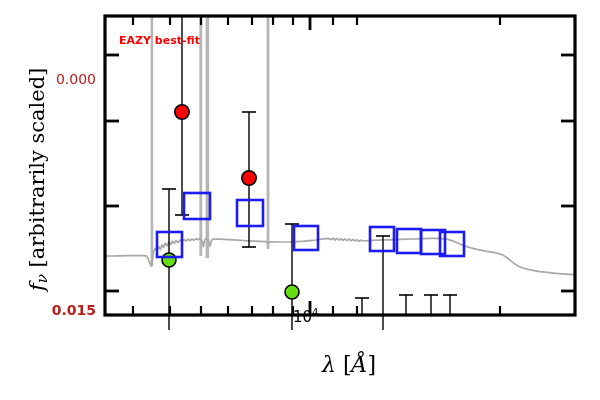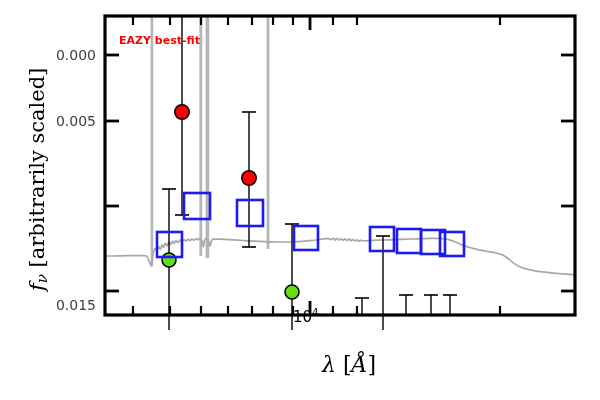--- a/index.html
+++ b/index.html
@@ -35,23 +35,24 @@
     font-weight:bold;
     font-size:11px;
     color:#ff0000;
     left:119px; top:34px;
     white-space:nowrap;
   }
   .ticklbl{
     position:absolute;
     font-family:"DejaVu Sans", sans-serif;
     font-size:14px;
-    color:#404040;
+    color:#b91c1c;
     text-align:right;
     white-space:nowrap;
+    margin-top:24px;
   }
   .xticklbl{
     position:absolute;
     font-family:"DejaVu Sans", sans-serif;
     font-size:15px;
     color:#000;
     white-space:nowrap;
   }
   .xticklbl sup{font-size:0.68em;vertical-align:0.55em;}
 </style>
@@ -197,22 +198,21 @@
       <line x1="252" y1="16" x2="252" y2="25" stroke-width="2.2"></line>
       <line x1="273" y1="16" x2="273" y2="25" stroke-width="2.2"></line>
       <line x1="293" y1="16" x2="293" y2="25" stroke-width="2.2"></line>
       <line x1="333" y1="16" x2="333" y2="25" stroke-width="2.2"></line>
       <line x1="357" y1="16" x2="357" y2="25" stroke-width="2.2"></line>
       <line x1="500" y1="16" x2="500" y2="25" stroke-width="2.2"></line>
     </g>
 
   </svg>
 
-  <div class="ticklbl" style="left:24px; top:297px; width:72px;">0.015</div>
-  <div class="ticklbl" style="left:24px; top:113px; width:72px;">0.005</div>
+  <div class="ticklbl" style="left:24px; top:278px; width:72px;font-weight:bold;">0.015</div>
   <div class="ticklbl" style="left:24px; top:47px; width:72px;">0.000</div>
 
   <div class="xticklbl" style="left:293px; top:307px;">10<sup>4</sup></div>
 
   <div class="annot">EAZY best-fit</div>
 
   <div class="ylabel">
     <span class="ital">f</span><span class="sub">ν</span>&nbsp;[arbitrarily scaled]
   </div>
 

